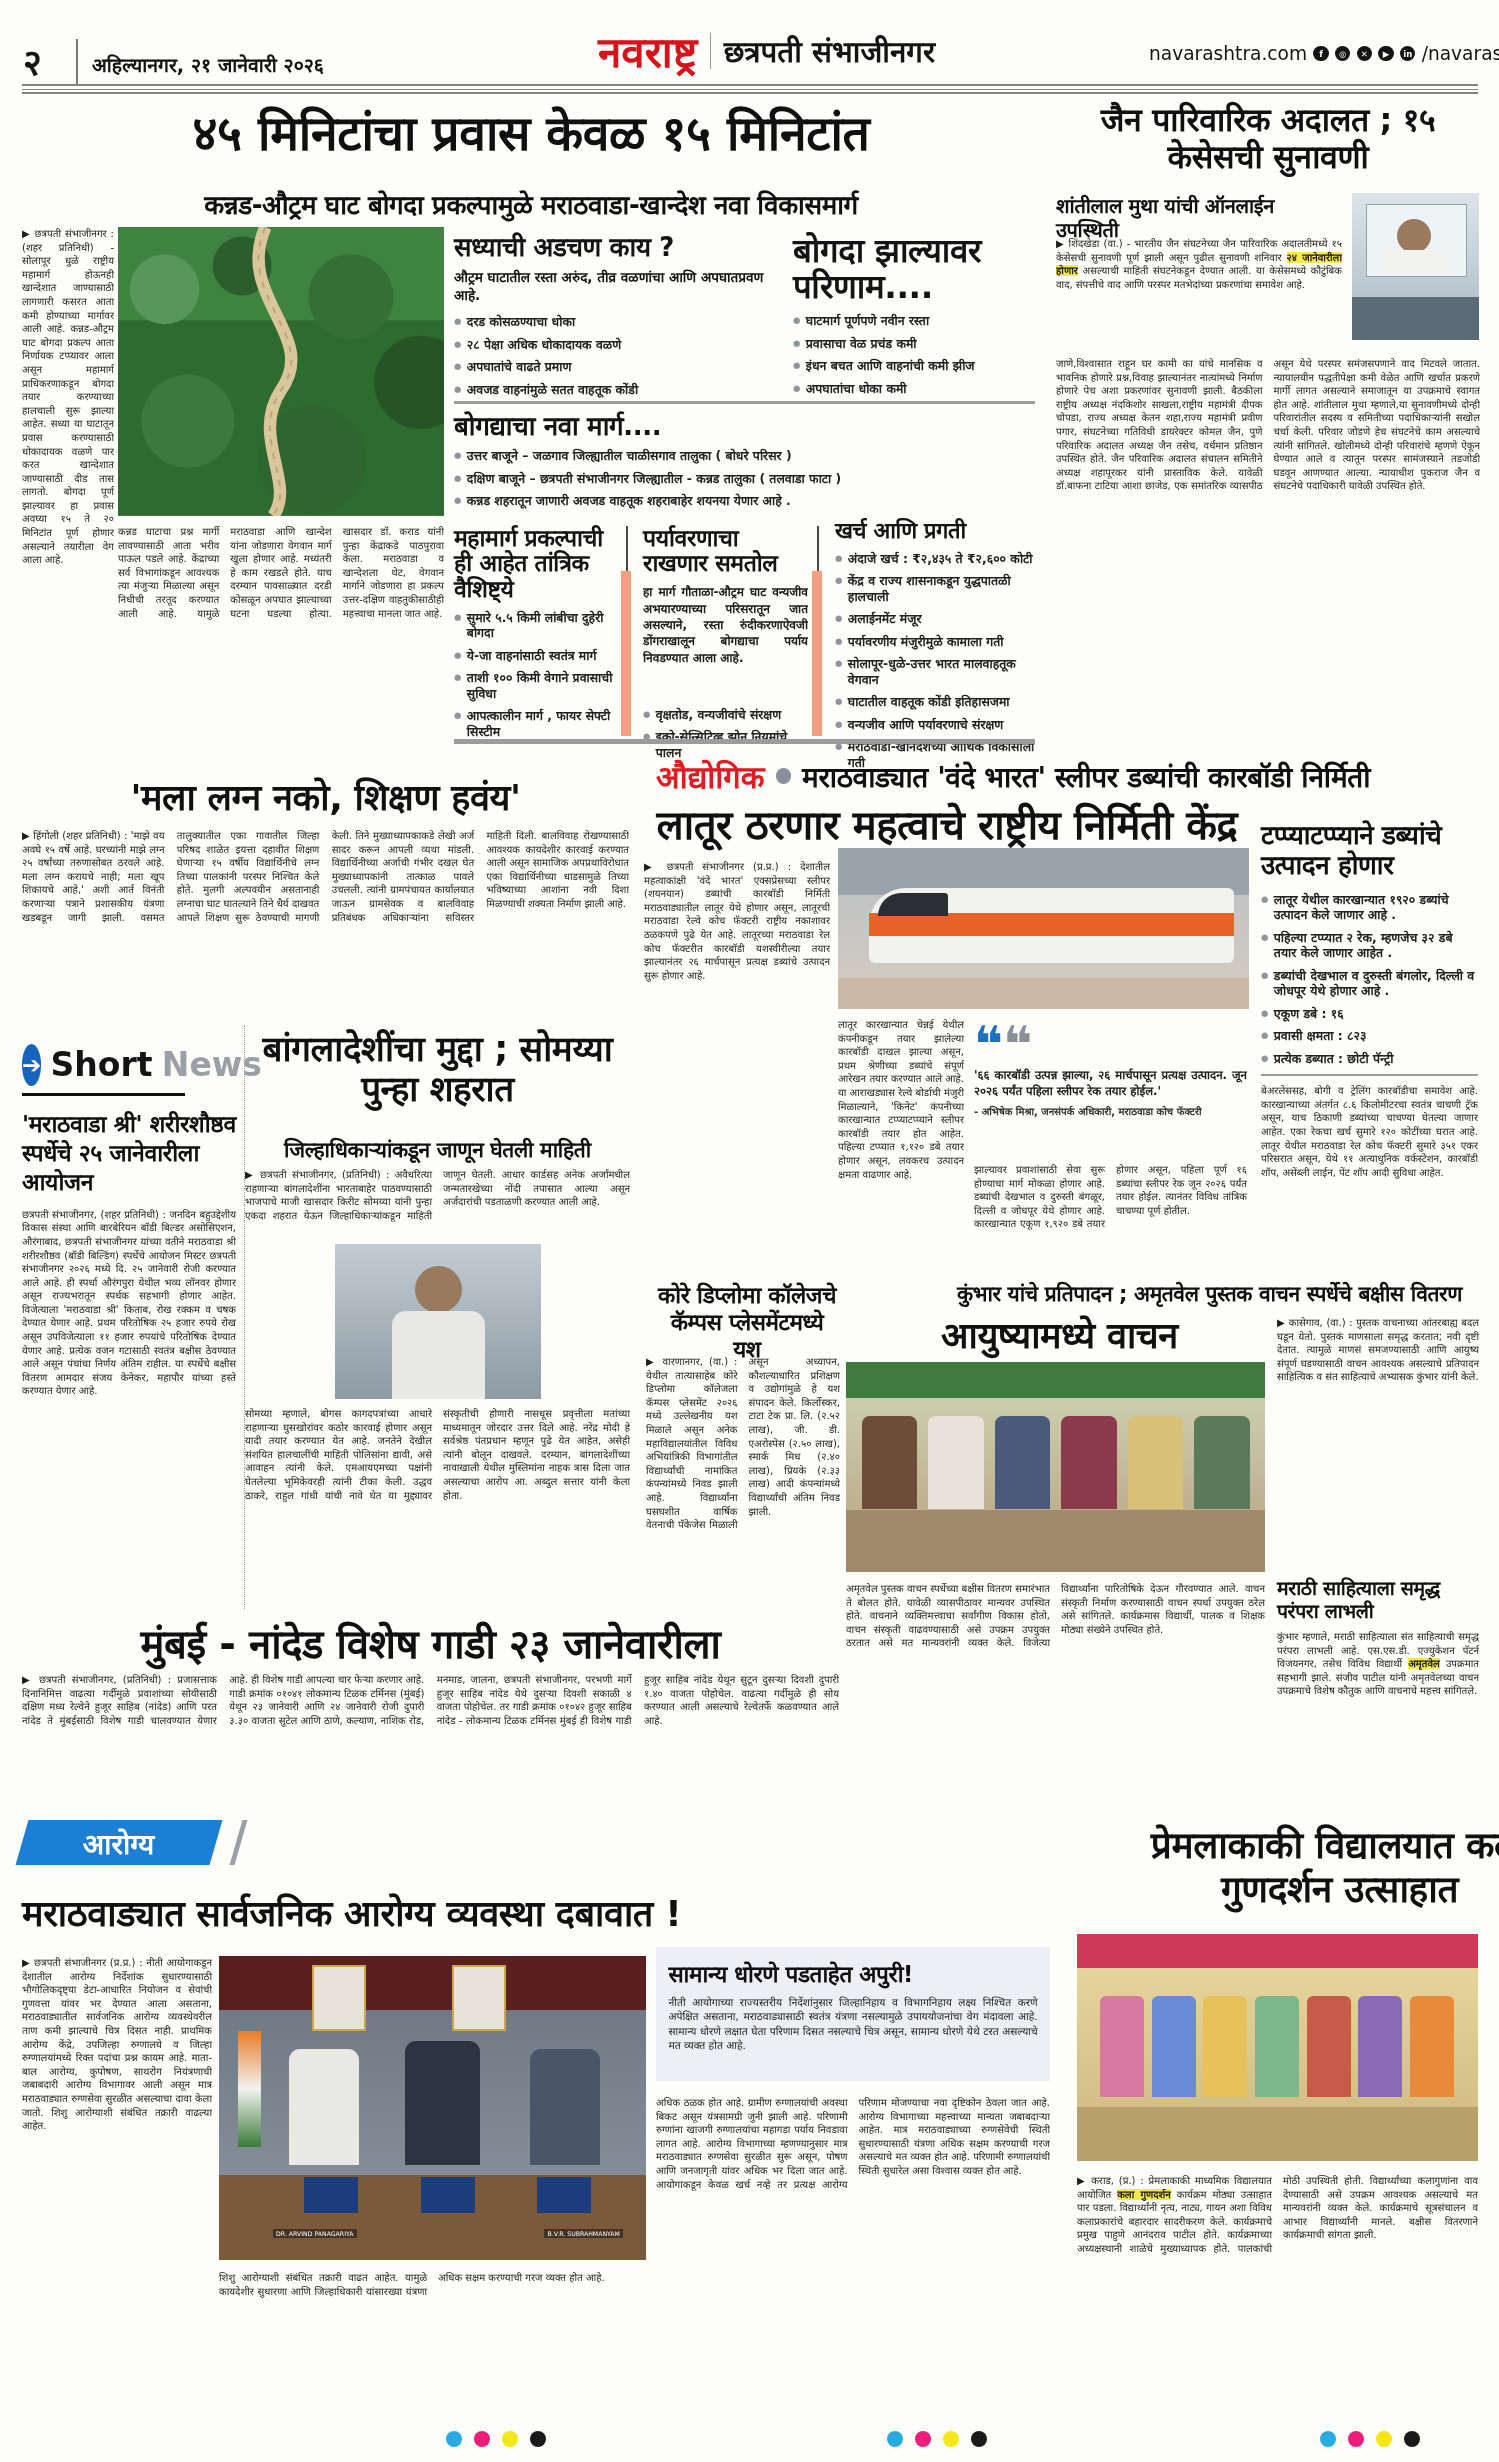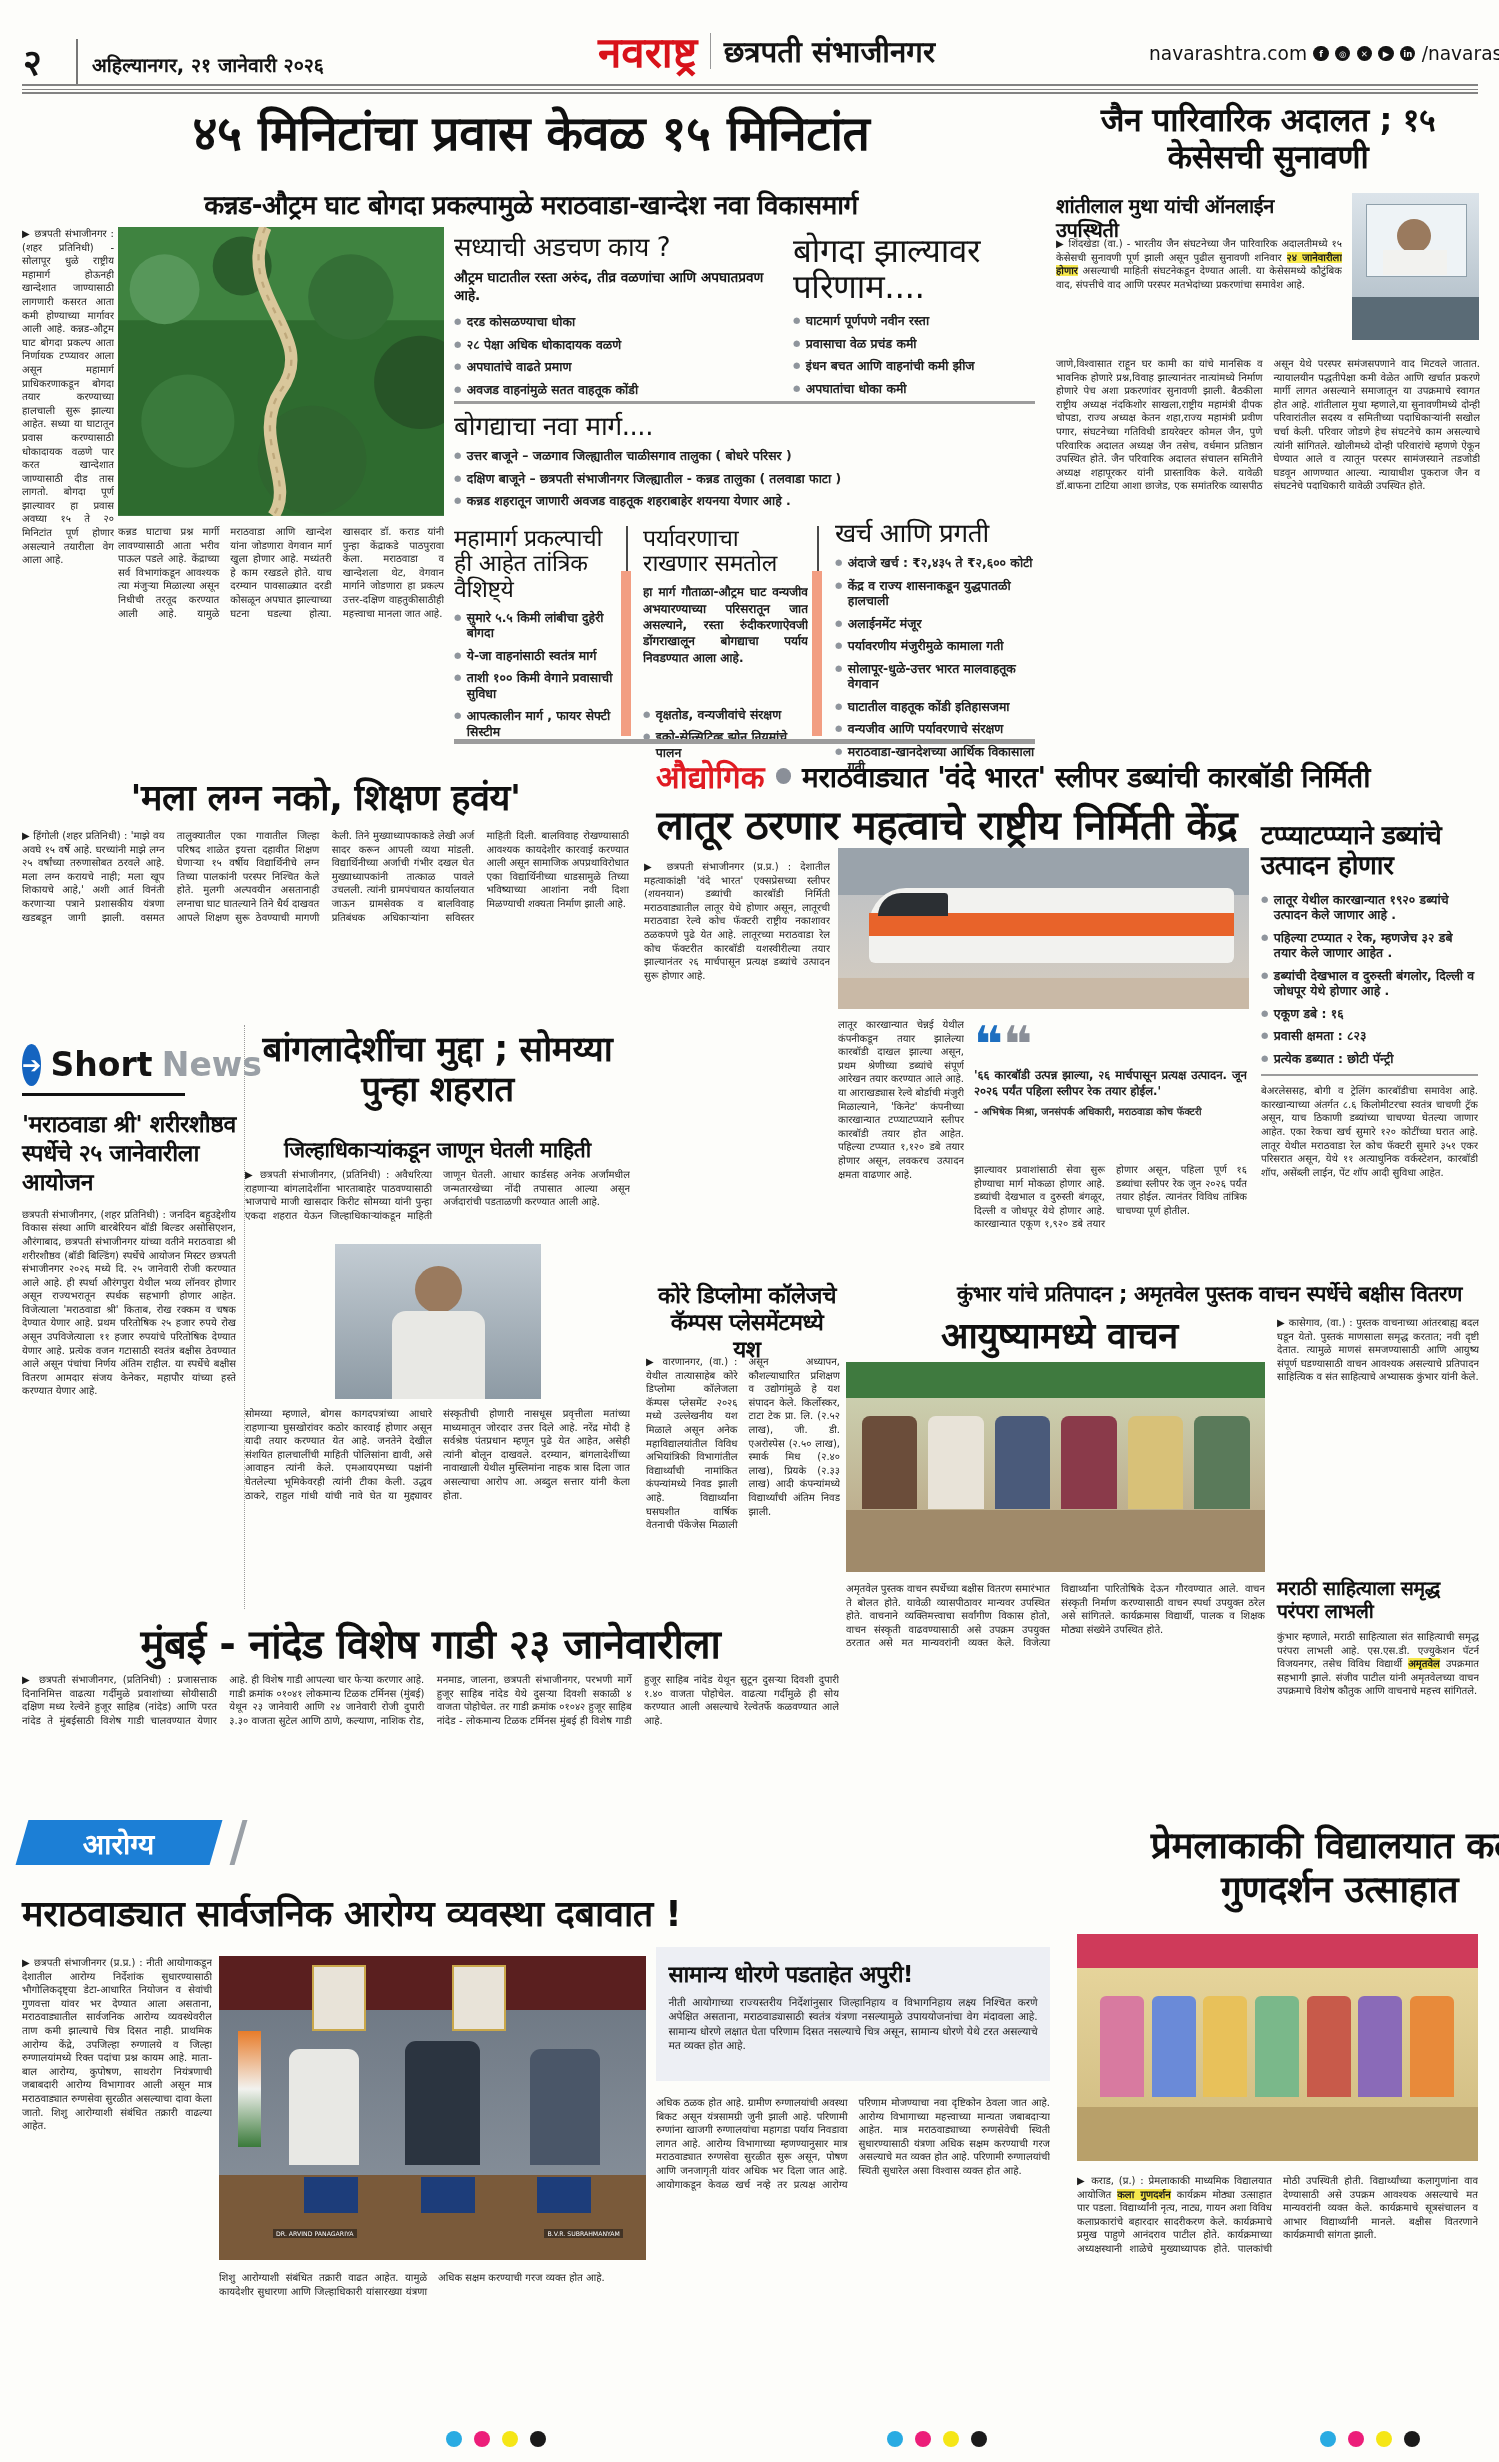--- a/index.html
+++ b/index.html
@@ -11,21 +11,21 @@
   .j{text-align:justify;font-size:10px;line-height:1.36;color:#1c1c1c;overflow:hidden}
   .c2{column-count:2;column-gap:11px}
   .c3{column-count:3;column-gap:11px}
   .c4{column-count:4;column-gap:12.4px}
   .hd{font-weight:bold;color:#101010;letter-spacing:-0.4px}
   .rule{background:#9c9c9c}
   .dotsep{border-right:1.6px dotted #9a9a9a}
   .li{display:flex;gap:5.4px;margin:0 0 7px 0;font-size:12.4px;line-height:1.25;font-weight:bold;color:#222}
   .li .dot{flex:0 0 auto;color:#8f959c;font-size:8.5px;line-height:1.7}
   .li .dot::before{content:"●"}
-  .boxtitle{font-weight:normal;font-size:24px;line-height:1.1;letter-spacing:-0.4px;margin-bottom:7.8px}
+  .boxtitle{font-weight:bold;font-size:24px;line-height:1.1;letter-spacing:-0.4px;margin-bottom:7.8px}
   .ph{position:absolute;overflow:hidden;background:#cfd5d9}
   .mark{background:#f7e94d}
   .salmon{position:absolute;width:10px;background:#f29e82}
   .vline{position:absolute;width:1.6px;background:#4a4a4a}
   .quoteglyph{font-size:50px;line-height:.8;font-weight:bold}
   .sicon{display:inline-flex;width:15.5px;height:15.5px;border-radius:50%;background:#141414;color:#fff;
          font-size:8.5px;align-items:center;justify-content:center;font-weight:bold}
   .cap{position:absolute;color:#fff;font-size:6.2px;background:rgba(20,20,20,.55);padding:0.8px 3.1px}
   .footdot{width:16.3px;height:16.3px;border-radius:50%;display:inline-block;margin-right:7.8px}
 </style>
@@ -178,21 +178,21 @@
       <div class="li">
         <span class="dot"></span>
         <span>इको-सेन्सिटिव्ह झोन नियमांचे पालन</span>
       </div>
     </div>
 </div>
 <div class="vline" style="left:817px;top:526px;height:45px"></div>
 <div class="salmon" style="left:812px;top:571px;height:165px"></div>
 
 <div class="abs" style="left:835px;top:519px;width:201px">
-  <div class="boxtitle" style="font-size:26px">खर्च आणि प्रगती</div>
+  <div class="boxtitle" style="font-size:22px">खर्च आणि प्रगती</div>
   <div style="font-size:11px">
       <div class="li">
         <span class="dot"></span>
         <span>अंदाजे खर्च : ₹२,४३५ ते ₹२,६०० कोटी</span>
       </div>
       <div class="li">
         <span class="dot"></span>
         <span>केंद्र व राज्य शासनाकडून युद्धपातळी हालचाली</span>
       </div>
       <div class="li">

